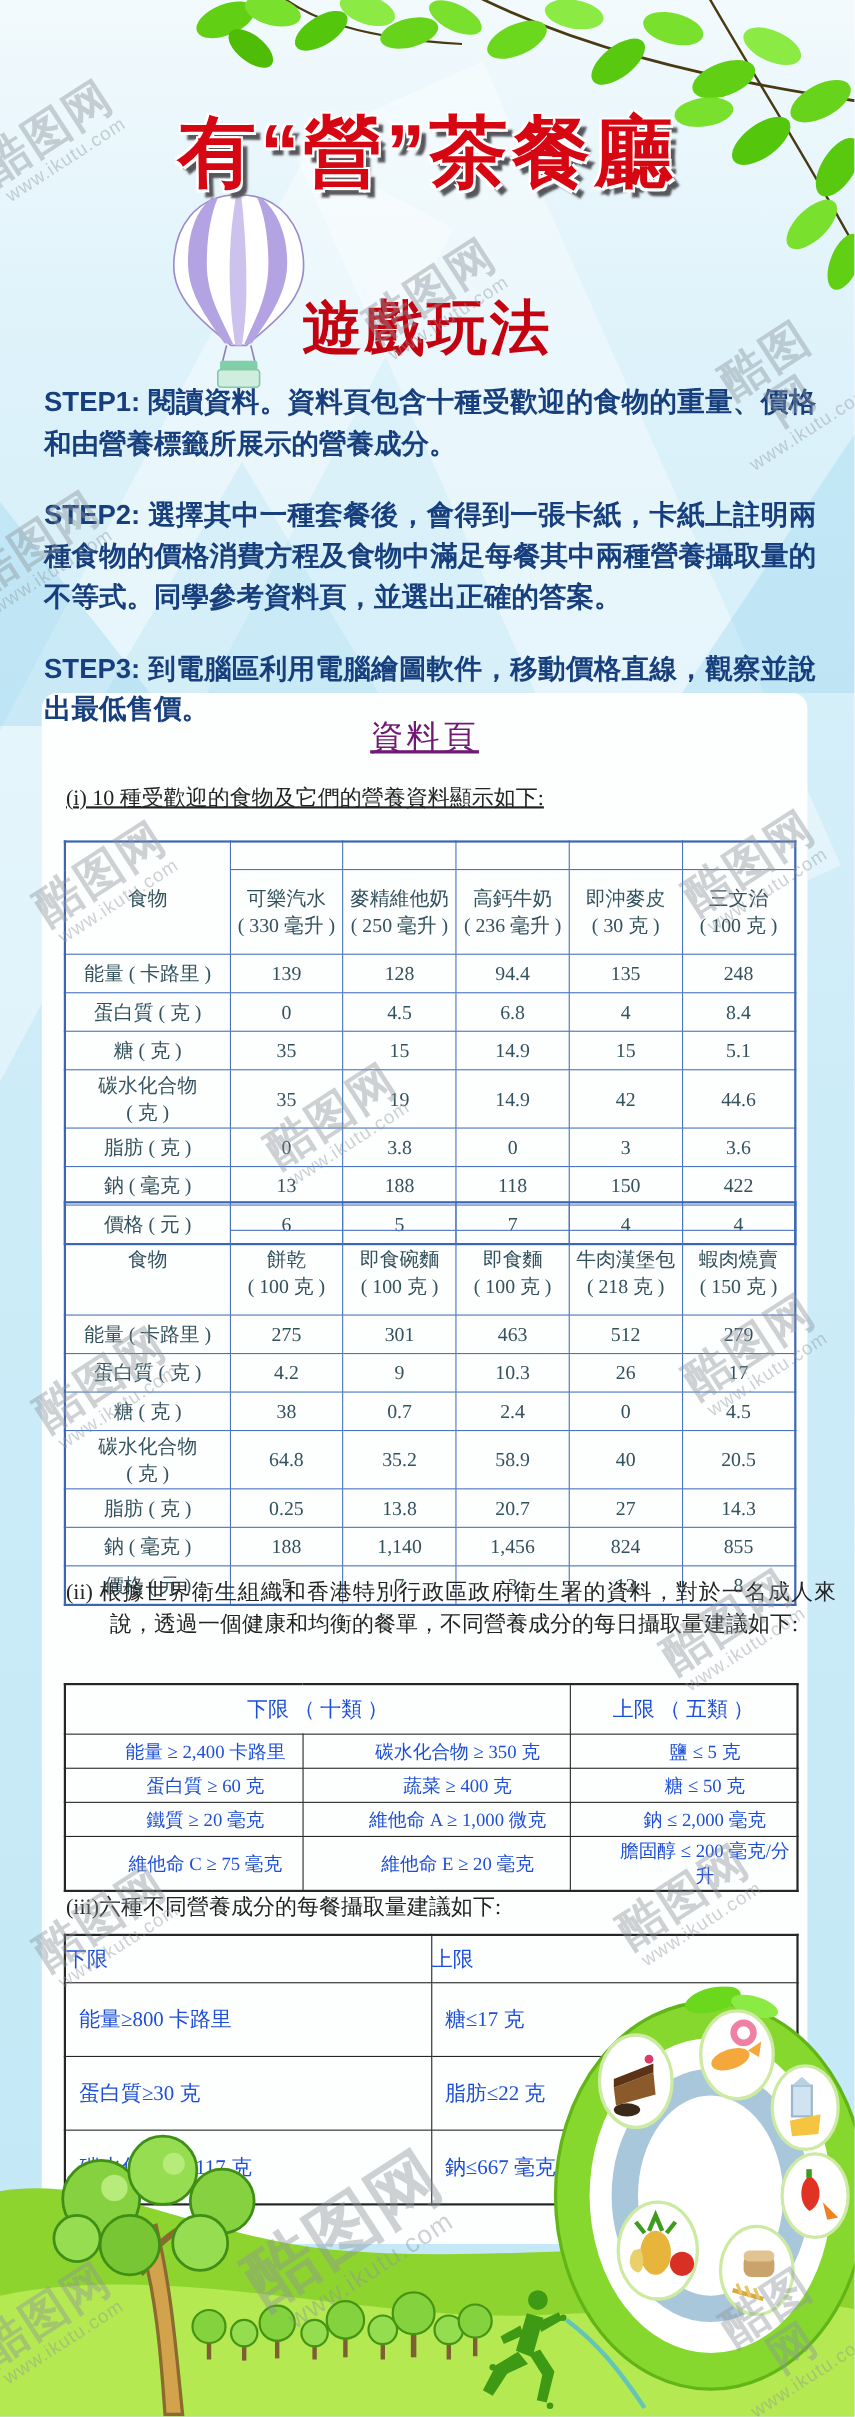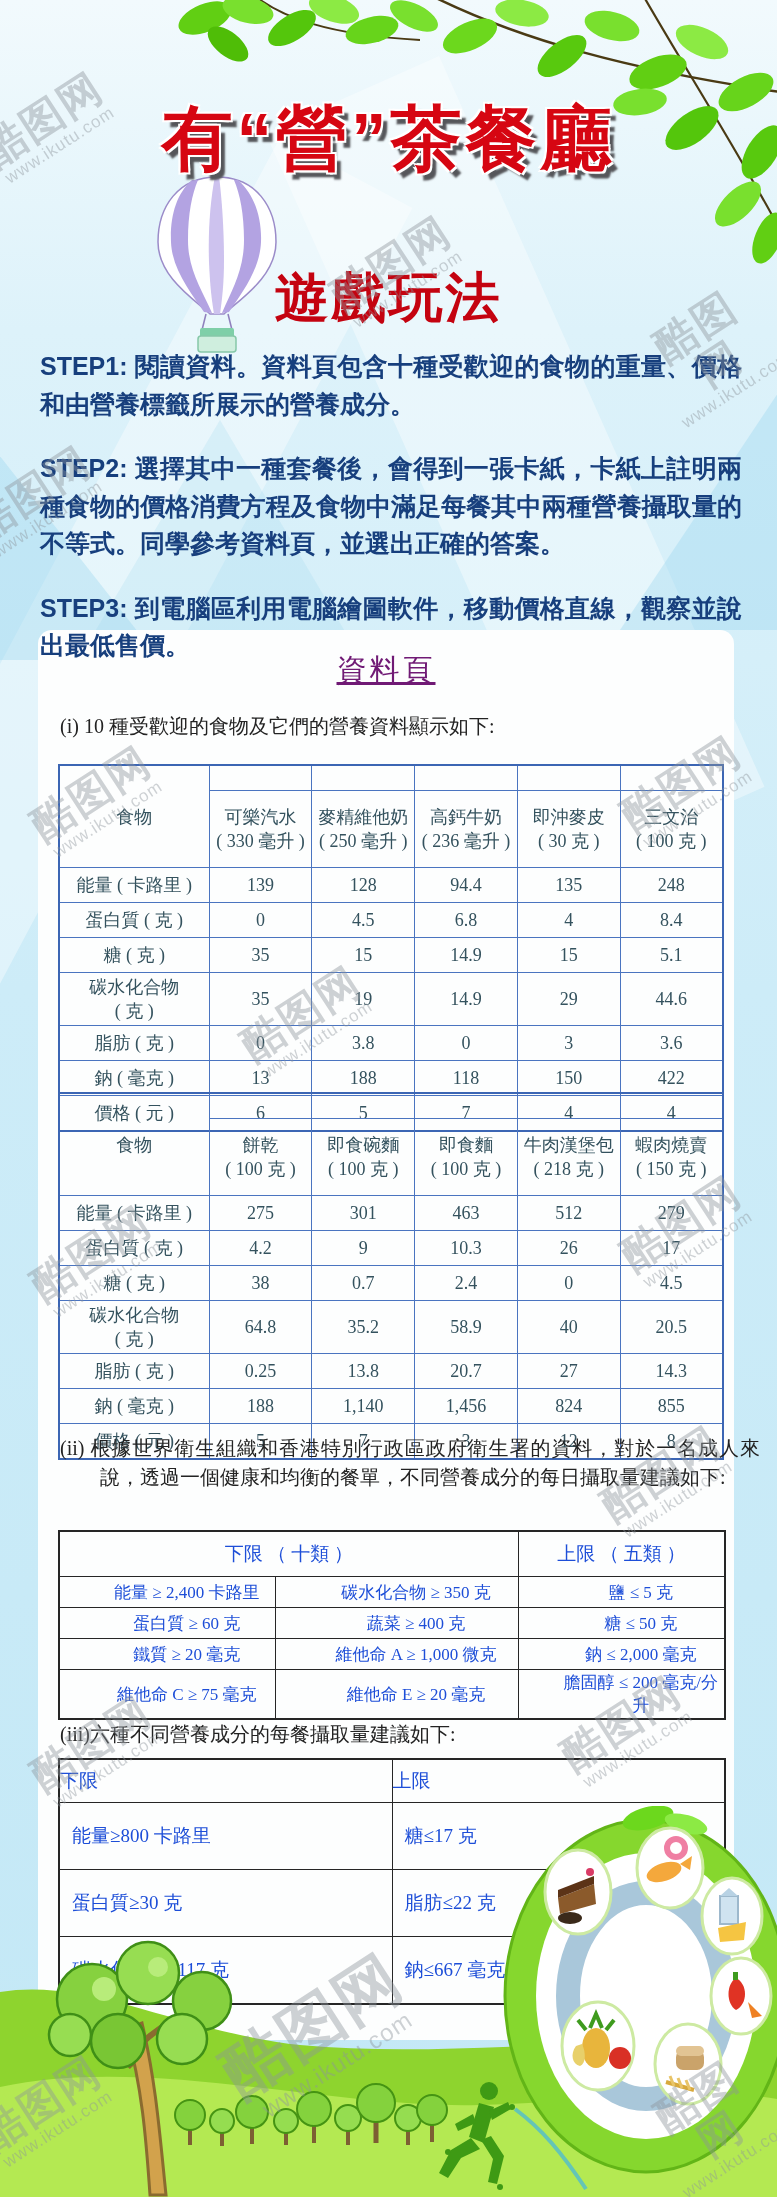--- a/index.html
+++ b/index.html
@@ -116,21 +116,21 @@
   <div class="sub-title">遊戲玩法</div>
 
   <div class="steps">
     <p><span>STEP1:</span> <span>閱讀資料。資料頁包含十種受歡迎的食物的重量、價格和由營養標籤所展示的營養成分。</span></p>
     <p><span>STEP2:</span> <span>選擇其中一種套餐後，會得到一張卡紙，卡紙上註明兩種食物的價格消費方程及食物中滿足每餐其中兩種營養攝取量的不等式。同學參考資料頁，並選出正確的答案。</span></p>
     <p><span>STEP3:</span> <span>到電腦區利用電腦繪圖軟件，移動價格直線，觀察並說出最低售價。</span></p>
   </div>
 
   <div class="panel">
     <div class="dp-title">資料頁</div>
-    <div class="item-line" style="top:82px;">(i)   10 種受歡迎的食物及它們的營養資料顯示如下:</div>
+    <div class="item-line" style="top:82px;text-decoration:underline;">(i)   10 種受歡迎的食物及它們的營養資料顯示如下:</div>
 
     <table class="blue-tbl" style="top:134px;">
       <colgroup>
           <col class="lbl">
           <col>
           <col>
           <col>
           <col>
           <col>
         </colgroup>
@@ -190,21 +190,21 @@
             <td>14.9</td>
             <td>15</td>
             <td>5.1</td>
           </tr>
           <tr>
             <td>碳水化合物
 ( 克 )</td>
             <td>35</td>
             <td>19</td>
             <td>14.9</td>
-            <td>29</td>
+            <td>42</td>
             <td>44.6</td>
           </tr>
           <tr>
             <td>脂肪 ( 克 )</td>
             <td>0</td>
             <td>3.8</td>
             <td>0</td>
             <td>3</td>
             <td>3.6</td>
           </tr>

